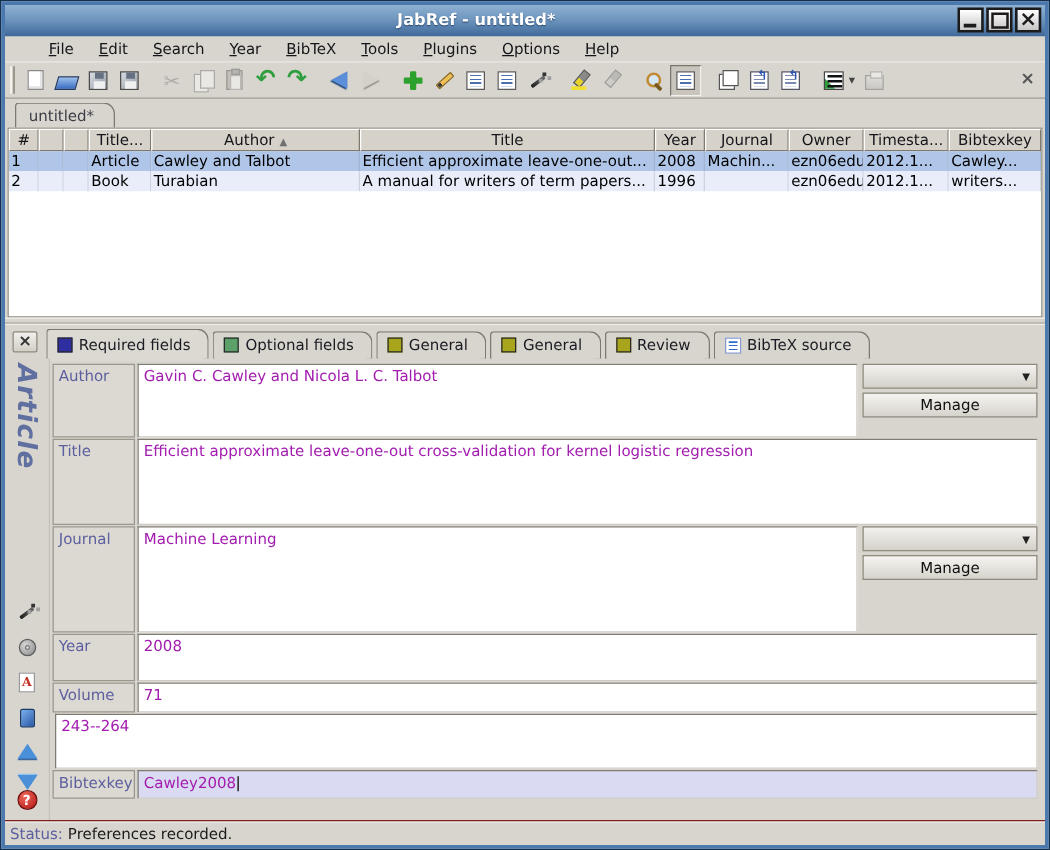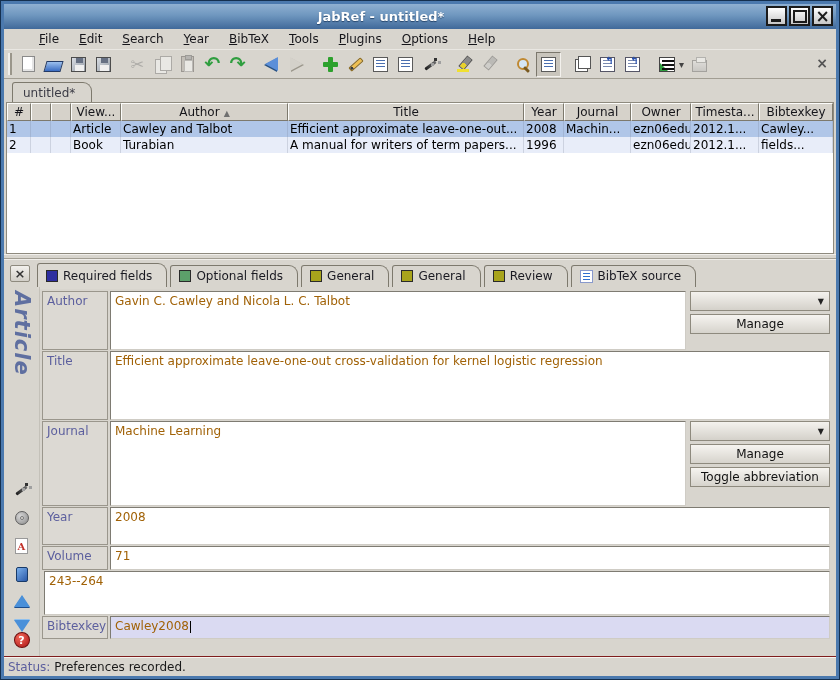--- a/index.html
+++ b/index.html
@@ -135,21 +135,21 @@
   .ic-pdf::after{content:"A";color:#c23028;font-size:10px;font-weight:bold;font-family:"DejaVu Serif",serif;}
   .ic-note{width:12px;height:15px;border:1px solid #183a68;background:linear-gradient(135deg,#7ab0ec,#2a58a8);border-radius:2px;}
   .ic-up{width:0;height:0;border-left:8px solid transparent;border-right:8px solid transparent;border-bottom:12px solid #4a90d9;filter:drop-shadow(0 1px 0 #1c4d8d);}
   .ic-down{width:0;height:0;border-left:8px solid transparent;border-right:8px solid transparent;border-top:12px solid #4a90d9;filter:drop-shadow(0 -1px 0 #8fc0ee);}
   .ic-help{width:16px;height:16px;border-radius:50%;background:radial-gradient(circle at 35% 30%,#f2685a,#ad1414);border:1px solid #6d0d0d;display:flex;align-items:center;justify-content:center;}
   .ic-help::after{content:"?";color:#fff;font-weight:bold;font-size:11px;}
 
   .fields{flex:1;padding:4px 6px 0 2px;display:flex;flex-direction:column;min-width:0;}
   .frow{display:flex;margin-bottom:1px;}
   .flabel{width:66px;flex:0 0 auto;background:#dcd9d3;border:1px solid #9a968c;padding:2px 4px;color:#5c5f9e;overflow:hidden;white-space:nowrap;}
-  .fval{flex:1;background:#fff;border:1px solid #7e7b72;border-right-color:#cfccc5;border-bottom-color:#cfccc5;padding:2px 4px;margin-left:2px;overflow:hidden;color:#a16207;}
+  .fval{flex:1;background:#fff;border:1px solid #7e7b72;border-right-color:#cfccc5;border-bottom-color:#cfccc5;padding:2px 4px;margin-left:2px;overflow:hidden;color:#a21caf;}
   .fval.focus{background:#dadaf2;}
   .fctrl{width:140px;flex:0 0 auto;margin-left:4px;display:flex;flex-direction:column;gap:3px;}
   .combo{height:20px;background:linear-gradient(#f4f2ee,#d4d1ca);border:1px solid #8e8a7e;display:flex;align-items:center;justify-content:flex-end;padding-right:5px;}
   .combo::after{content:"▼";font-size:8px;color:#222;}
   .btn{height:20px;background:linear-gradient(#f6f4f0,#d6d3cc);border:1px solid #8e8a7e;display:flex;align-items:center;justify-content:center;color:#111;white-space:nowrap;}
   .caret{display:inline-block;width:1px;height:12px;background:#000;vertical-align:middle;margin-left:1px;}
 
   
   .statusbar{height:20px;border-top:1px solid #7f1d1d;box-shadow:inset 0 1px 0 #f4f2ee;display:flex;align-items:center;padding-left:4px;gap:4px;flex:0 0 auto;}
   .status-label{color:#5c5f9e;}
@@ -272,21 +272,21 @@
 
   <div class="tabstrip">
     <span class="file-tab">untitled*</span>
   </div>
 
   <div class="tablepanel">
     <div class="trow">
       <div class="th c0">#</div>
       <div class="th c1"></div>
       <div class="th c2"></div>
-      <div class="th c3">View...</div>
+      <div class="th c3">Title...</div>
       <div class="th c4">
             <span>Author</span>
             <span class="sort-asc"></span>
           </div>
       <div class="th c5">Title</div>
       <div class="th c6">Year</div>
       <div class="th c7">Journal</div>
       <div class="th c8">Owner</div>
       <div class="th c9">Timesta...</div>
       <div class="th c10">Bibtexkey</div>
@@ -308,21 +308,21 @@
       <div class="td c0">2</div>
       <div class="td c1"></div>
       <div class="td c2"></div>
       <div class="td c3">Book</div>
       <div class="td c4">Turabian</div>
       <div class="td c5">A manual for writers of term papers...</div>
       <div class="td c6">1996</div>
       <div class="td c7"></div>
       <div class="td c8">ezn06edu</div>
       <div class="td c9">2012.1...</div>
-      <div class="td c10">fields...</div>
+      <div class="td c10">writers...</div>
     </div>
   </div>
 
   <div class="splitter"></div>
 
   <div class="editor">
     <div class="etabs">
       <div class="editor-close"></div>
       <div class="etab active">
             <span class="sq sq-blue"></span>
@@ -380,21 +380,20 @@
           <div class="flabel">Title</div>
           <div class="fval"><span>Efficient approximate leave-one-out cross-validation for kernel logistic regression</span></div>
         </div>
 
         <div class="frow" style="height:85px">
           <div class="flabel">Journal</div>
           <div class="fval"><span>Machine Learning</span></div>
           <div class="fctrl">
             <div class="combo"></div>
             <div class="btn">Manage</div>
-            <div class="btn">Toggle abbreviation</div>
           </div>
         </div>
 
         <div class="frow" style="height:38px">
           <div class="flabel">Year</div>
           <div class="fval"><span>2008</span></div>
         </div>
 
         <div class="frow" style="height:24px">
           <div class="flabel">Volume</div>

